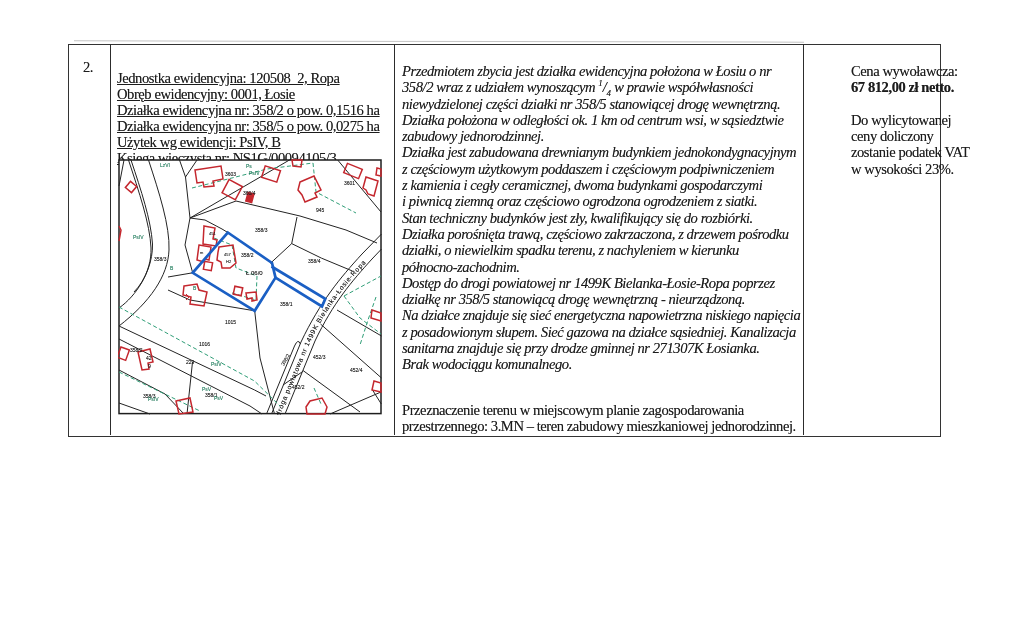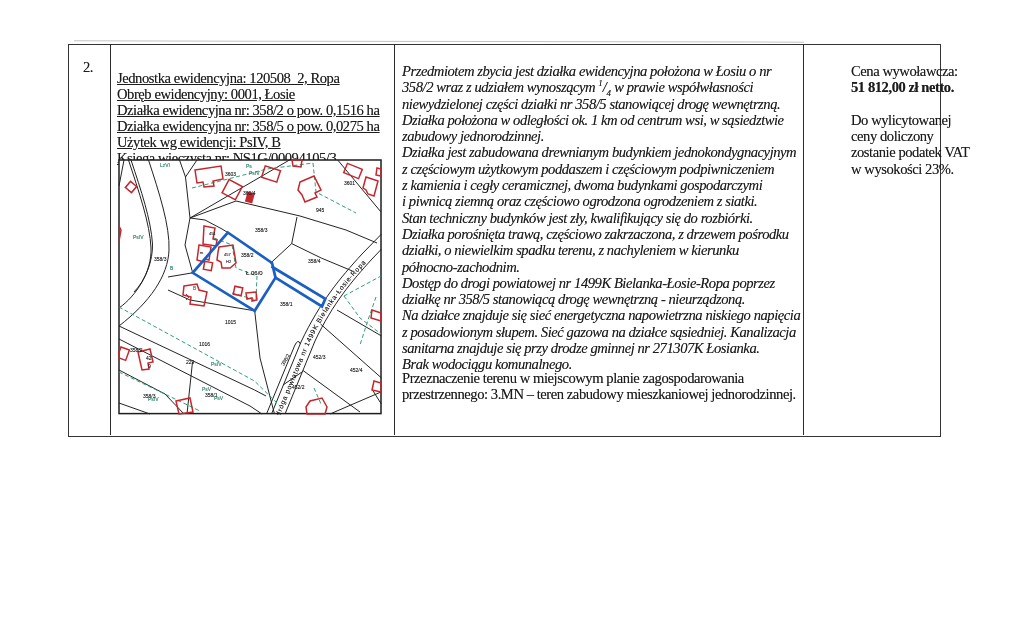--- a/index.html
+++ b/index.html
@@ -48,28 +48,28 @@
 Działka porośnięta trawą, częściowo zakrzaczona, z drzewem pośrodku<br>
 działki, o niewielkim spadku terenu, z nachyleniem w kierunku<br>
 północno-zachodnim.<br>
 Dostęp do drogi powiatowej nr 1499K Bielanka-Łosie-Ropa poprzez<br>
 działkę nr 358/5 stanowiącą drogę wewnętrzną - nieurządzoną.<br>
 Na działce znajduje się sieć energetyczna napowietrzna niskiego napięcia<br>
 z posadowionym słupem. Sieć gazowa na działce sąsiedniej. Kanalizacja<br>
 sanitarna znajduje się przy drodze gminnej nr 271307K Łosianka.<br>
 Brak wodociągu komunalnego.</div>
 
-<div class="cell" style="left:402px;top:370px;">
+<div class="cell" style="left:402px;top:402px;">
 Przeznaczenie terenu w miejscowym planie zagospodarowania<br>
 przestrzennego: 3.MN – teren zabudowy mieszkaniowej jednorodzinnej.
 </div>
 
 <div class="cell" style="left:810px;top:63px;margin-left:41px;">
 Cena wywoławcza:<br>
-<b>51 812,00 zł netto.</b><br>
+<b>67 812,00 zł netto.</b><br>
 <br>
 Do wylicytowanej<br>
 ceny doliczony<br>
 zostanie podatek VAT<br>
 w wysokości 23%.
 </div>
 
 <svg style="position:absolute;left:118px;top:159px;" width="264" height="256" viewBox="118 159 264 256">
 
 <rect x="119" y="160" width="262" height="253.6" fill="#fff" stroke="#1e1e1e" stroke-width="1.5"></rect>

